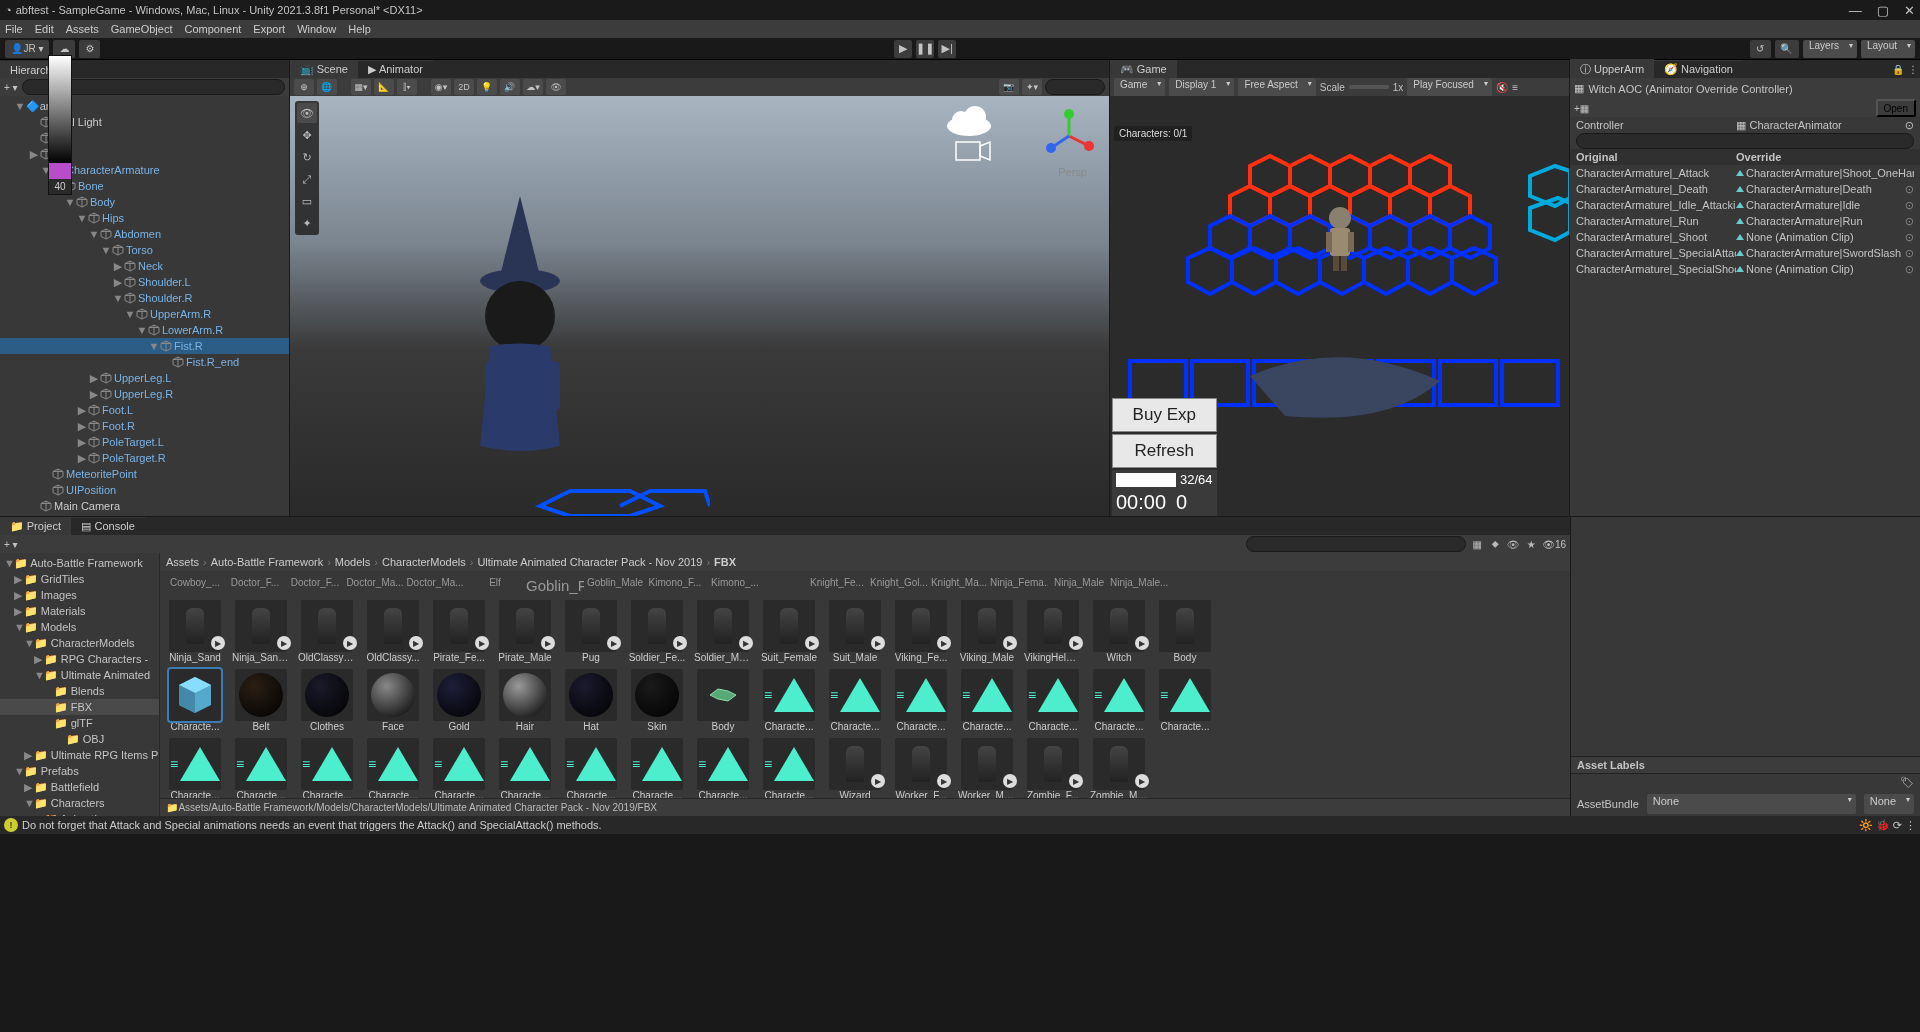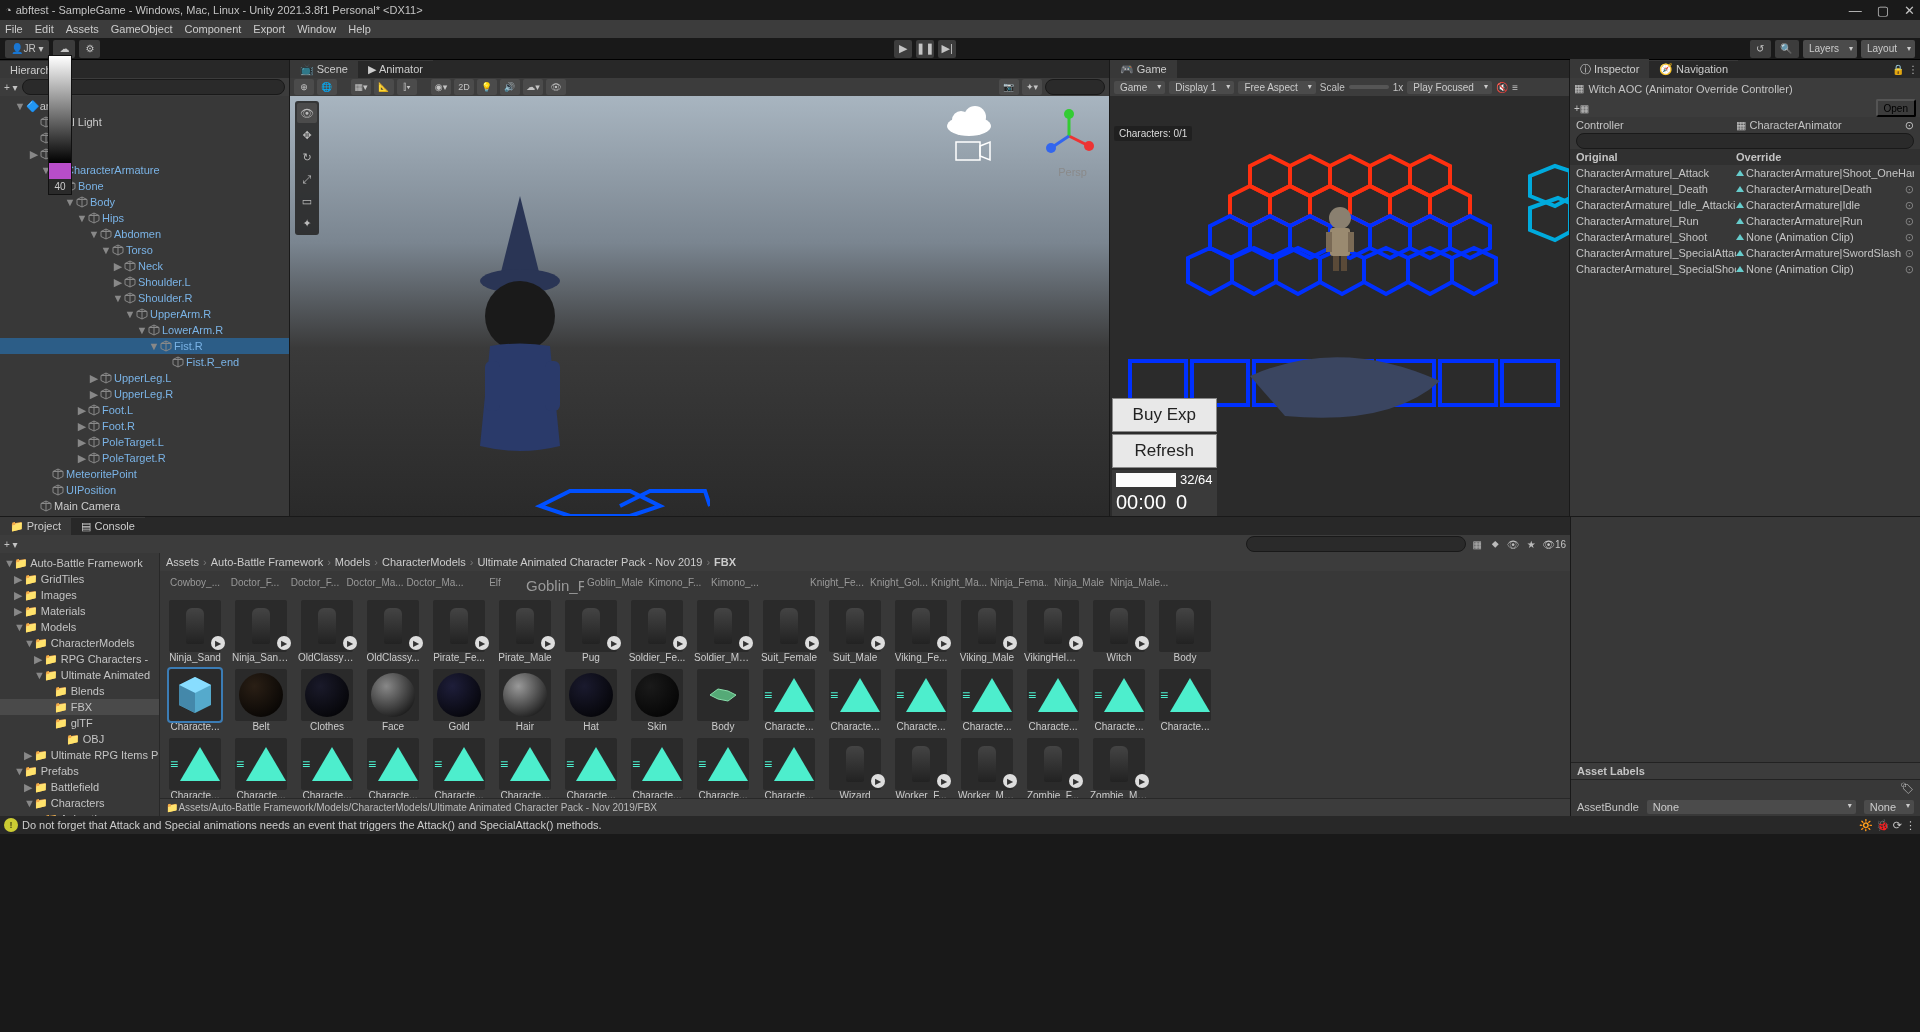--- a/index.html
+++ b/index.html
@@ -65,21 +65,21 @@
 .asset-play { position:absolute; right:-4px; bottom:2px; width:14px; height:14px; background:#ddd; border-radius:50%; display:flex; align-items:center; justify-content:center; color:#333; font-size:8px; }
 .asset-label { font-size:10px; color:#ccc; margin-top:0; text-align:center; white-space:nowrap; overflow:hidden; width:58px; text-overflow:ellipsis; }
 .insp-bottom { width:350px; background:#383838; display:flex; flex-direction:column; border-left:1px solid #191919; }
 .asset-labels-hdr { background:#3c3c3c; padding:2px 6px; font-weight:bold; border-top:1px solid #222; border-bottom:1px solid #222; }
 .asset-bundle { display:flex; padding:2px 6px; gap:8px; align-items:center; background:#383838; }
 .statusbar { height:18px; background:#282828; display:flex; align-items:center; padding:0 4px; color:#ccc; font-size:11px; }
 .status-icon { width:14px; height:14px; background:#cc3; border-radius:50%; margin-right:4px; font-size:9px; display:flex; align-items:center; justify-content:center; color:#000; }
 .ball { width:44px; height:44px; border-radius:50%; background:radial-gradient(circle at 35% 30%, #666, #1a1a1a); }
 .tri-big { width:0; height:0; border-left:20px solid transparent; border-right:20px solid transparent; border-bottom:34px solid #4deecd; }
 .char-sil { width:18px; height:36px; background:linear-gradient(#444 0%, #222 100%); border-radius:6px 6px 2px 2px; }
-.dropdown { background:#4b4b4b; padding:1px 18px 1px 6px; border-radius:2px; position:relative; color:#ccc; }
+.dropdown { background:#4b4b4b; padding:1px 18px 7px 6px; border-radius:2px; position:relative; color:#ccc; }
 .dropdown::after { content:"▾"; position:absolute; right:4px; font-size:8px; }
 .search-field { background:#2a2a2a; border:1px solid #191919; border-radius:8px; height:16px; flex:1; padding:0 6px; color:#ccc; }
 .small-icon { width:14px; height:14px; display:flex; align-items:center; justify-content:center; font-size:10px; color:#bbb; }
 .color-swatch { position:absolute; left:48px; top:55px; width:24px; height:140px; background:#2a2a2a; border:1px solid #111; display:flex; flex-direction:column; }
 .swatch-grad { flex:1; background:linear-gradient(#fff,#000); }
 .swatch-color { height:16px; background:#b84dc9; }
 .path-row { height:18px; background:#3c3c3c; display:flex; align-items:center; padding:0 6px; font-size:10px; color:#bbb; border-top:1px solid #282828; }
 .insp-bottom-spacer { flex:1; background:#383838; }
 .char-overlay { position:absolute; top:30px; left:4px; background:rgba(30,30,30,.85); color:#ddd; font-size:10px; padding:2px 5px; border-radius:2px; }
 </style>
@@ -485,21 +485,21 @@
         <div class="game-timer">
             <span>00:00</span>
             <span>0</span>
           </div>
       </div>
     </div>
   </div>
 
   <div class="panel inspector">
     <div class="tabs">
-      <div class="tab">ⓘ <span>Inspector</span></div>
+      <div class="tab">ⓘ <span>UpperArm</span></div>
       <div class="tab inactive">🧭 <span>Navigation</span></div>
       <div style="flex:1"></div>
       <span class="small-icon">🔒</span>
       <span class="small-icon">⋮</span>
     </div>
     <div class="insp-header">
       <span>▦</span>
       <span style="flex:1">Witch AOC (Animator Override Controller)</span>
     </div>
     <div class="panel-toolbar" style="justify-content:flex-start;">

